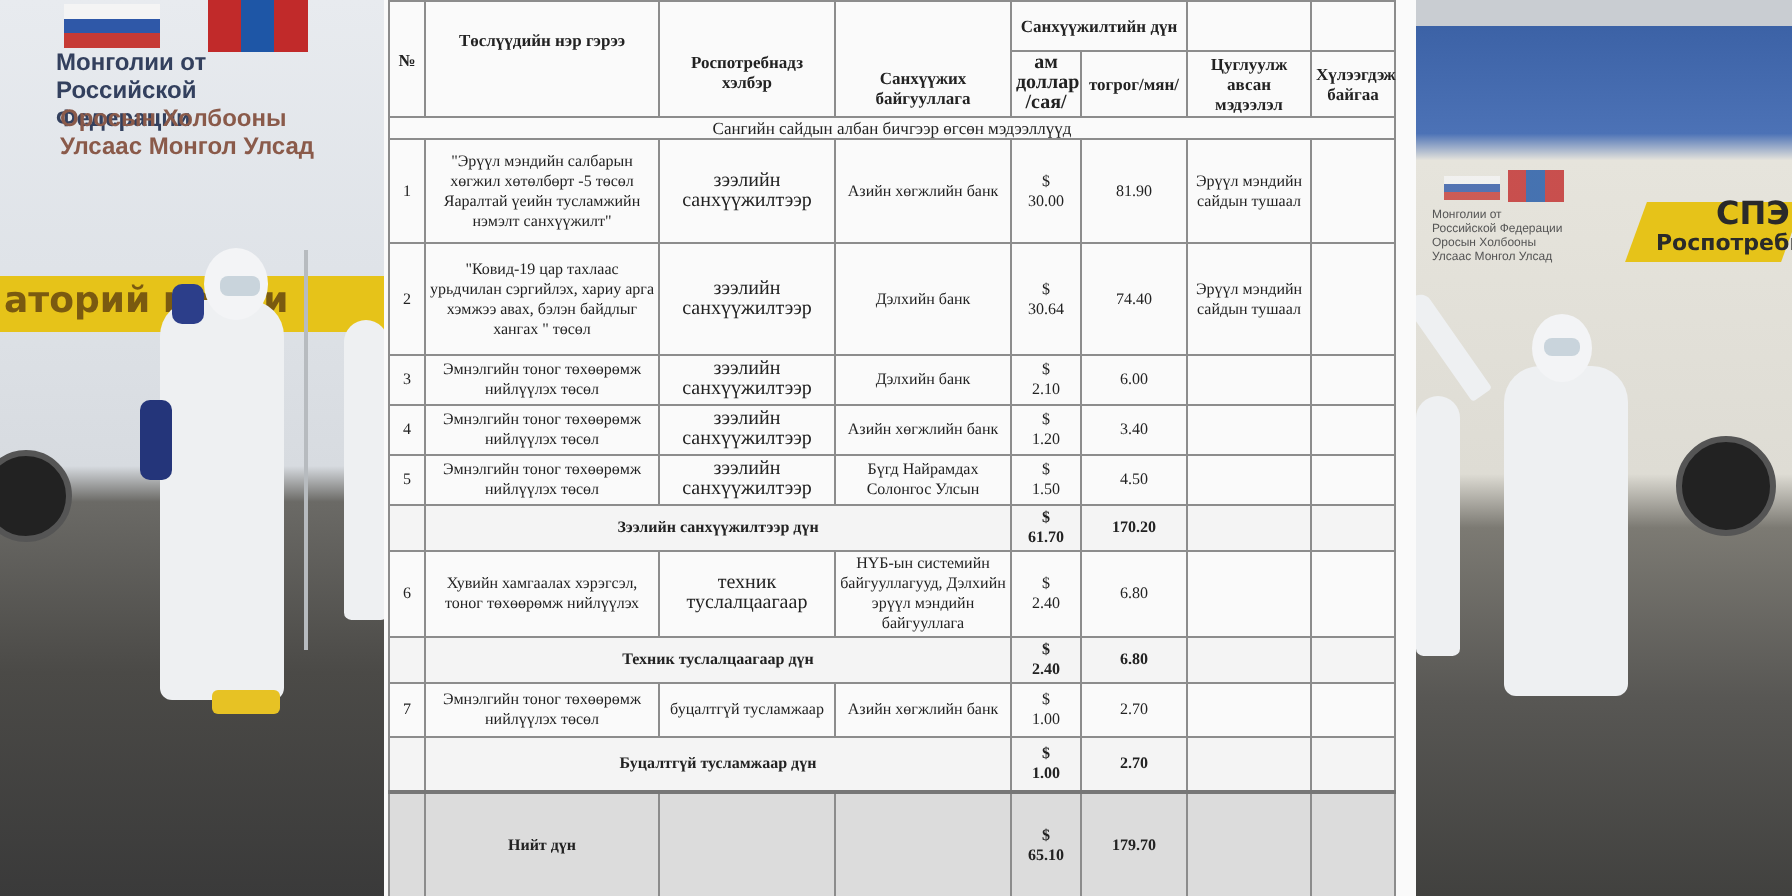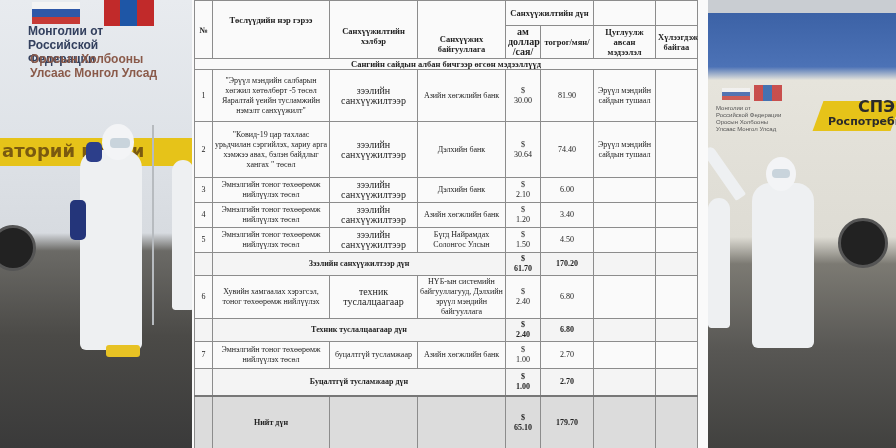--- a/index.html
+++ b/index.html
@@ -19,21 +19,21 @@
   .visor { position:absolute; background:#c9d4dc; border-radius:4px; }
   .glove { position:absolute; background:#2c3e8a; border-radius:5px; }
   .boot { position:absolute; background:#e7c224; border-radius:3px; }
   .pole { position:absolute; background:#b7bbbf; width:2px; }
   .wheel { position:absolute; background:#222; border-radius:50%; border:3px solid #555; }
 
   .doc { position:absolute; left:192px; top:0; width:516px; height:448px; background:#fafafa; }
   table { position:absolute; left:2px; top:0; width:503px; border-collapse:collapse; font-size:8px; color:#222; table-layout:fixed; }
   td, th { border:1px solid #8c8c8c; text-align:center; vertical-align:middle; padding:1px 2px; line-height:10px; }
   th { font-weight:bold; font-size:8.5px; }
-  .section { text-align:center; font-size:8.5px; height:9px; padding:0;font-weight:bold; }
+  .section { text-align:center; font-size:8.5px; height:9px; padding:0; }
   .sub td { background:#f4f4f4; font-weight:bold; }
   .total td { background:#dcdcdc; font-weight:bold; }
   .tiny { font-size:10px; }
 </style>
 </head>
 <body>
 
 <div class="bg-left">
   <div class="flag flag-ru" style="left:32px;top:2px;"></div>
   <div class="flag flag-mn" style="left:104px;top:0px;width:50px;height:26px;"></div>
@@ -87,21 +87,21 @@
       <col style="width:88px">
       <col style="width:35px">
       <col style="width:53px">
       <col style="width:62px">
       <col style="width:42px">
     </colgroup>
     <tbody>
         <tr style="height:25px;">
       <th rowspan="2">№</th>
       <th rowspan="2" style="vertical-align:middle;padding-bottom:20px;">Төслүүдийн нэр гэрээ</th>
-      <th rowspan="2" style="padding-top:14px;">Санхүүжилтийн хэлбэр</th>
+      <th rowspan="2" style="padding-top:14px;">Роспотребнадз хэлбэр</th>
       <th rowspan="2" style="padding-top:30px;">Санхүүжих байгууллага</th>
       <th colspan="2">Санхүүжилтийн дүн</th>
       <th></th>
       <th></th>
     </tr>
     <tr style="height:33px;">
       <th class="tiny">ам доллар /сая/</th>
       <th>тогрог/мян/</th>
       <th>Цуглуулж авсан мэдээлэл</th>
       <th>Хүлээгдэж байгаа</th>

